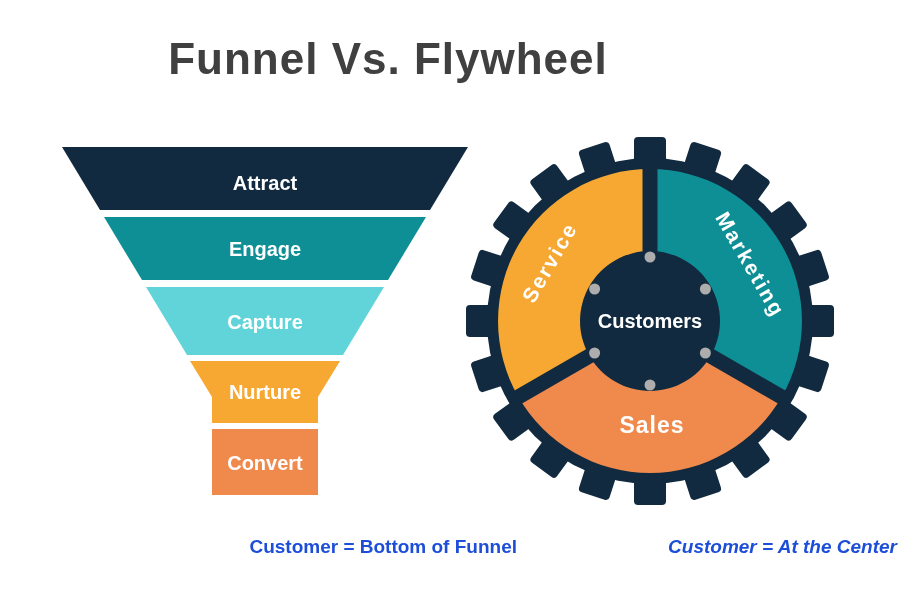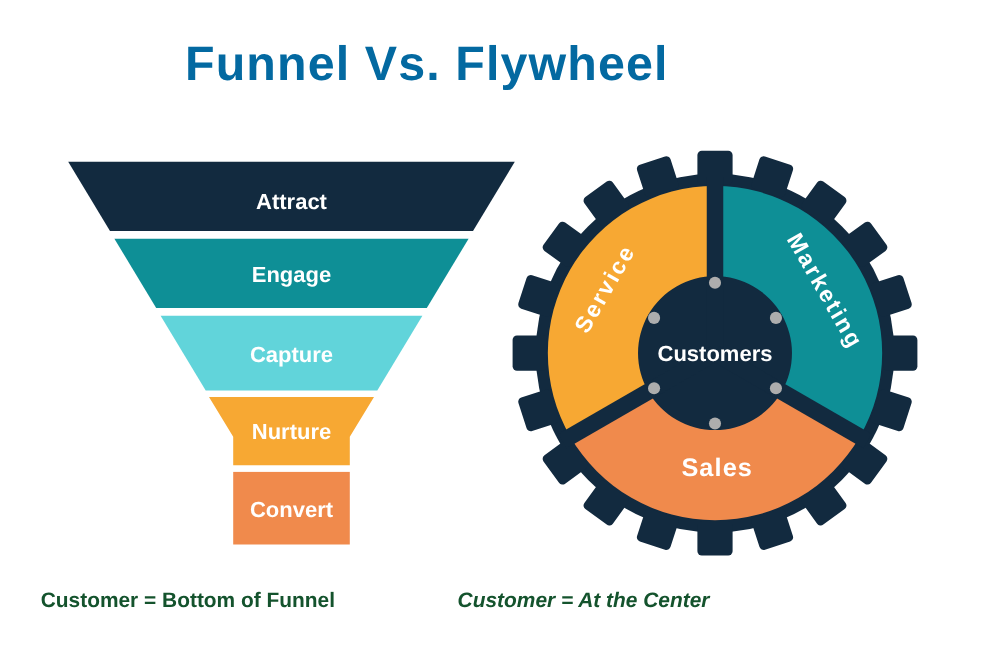--- a/index.html
+++ b/index.html
@@ -2,25 +2,25 @@
 <html><head>
 <meta charset="utf-8">
 <style>
   html,body{margin:0;padding:0;}
   body{
     width:900px;height:600px;background:#ffffff;position:relative;overflow:hidden;
     font-family:"Liberation Sans", sans-serif;
   }
   .title{
     position:absolute;left:0;top:34px;width:776px;text-align:center;
-    font-size:44px;font-weight:700;color:#0369a1;letter-spacing:1px;
+    font-size:44px;font-weight:700;color:#404040;letter-spacing:1px;
   }
   .caption{
-    position:absolute;top:536px;font-size:19px;font-weight:700;color:#14532d;
-    text-align:left;
+    position:absolute;top:536px;font-size:19px;font-weight:700;color:#1d4ed8;
+    text-align:right;
   }
   .caption.left{left:37px;width:480px;}
   .caption.right{left:416px;width:481px;font-style:italic;}
   svg{position:absolute;left:0;top:0;}
   text{font-family:"Liberation Sans", sans-serif;}
   .stage-label{font-size:20px;font-weight:700;fill:#ffffff;}
   .wheel-label{font-size:21px;font-weight:700;fill:#ffffff;letter-spacing:2px;}
   .sales-label{font-size:23px;font-weight:700;fill:#ffffff;letter-spacing:1px;}
   .hub-label{font-size:20px;font-weight:700;fill:#ffffff;}
   .divider{stroke-width:15;}

